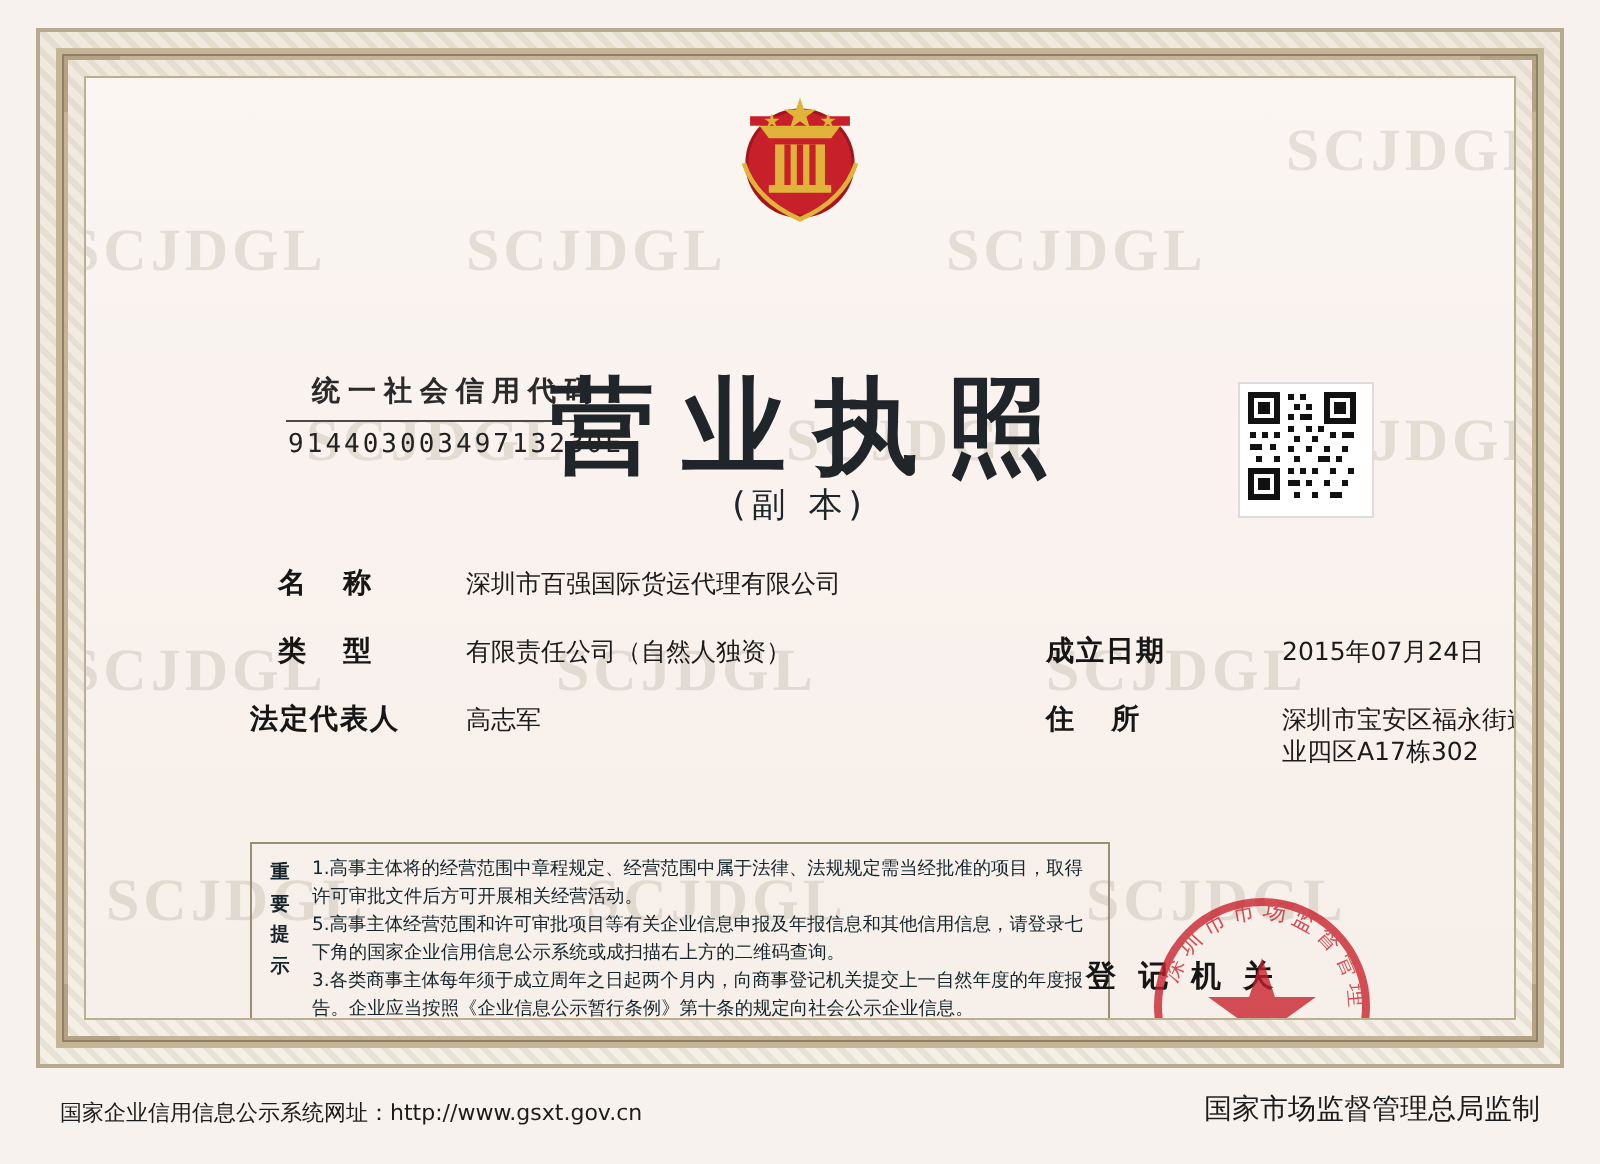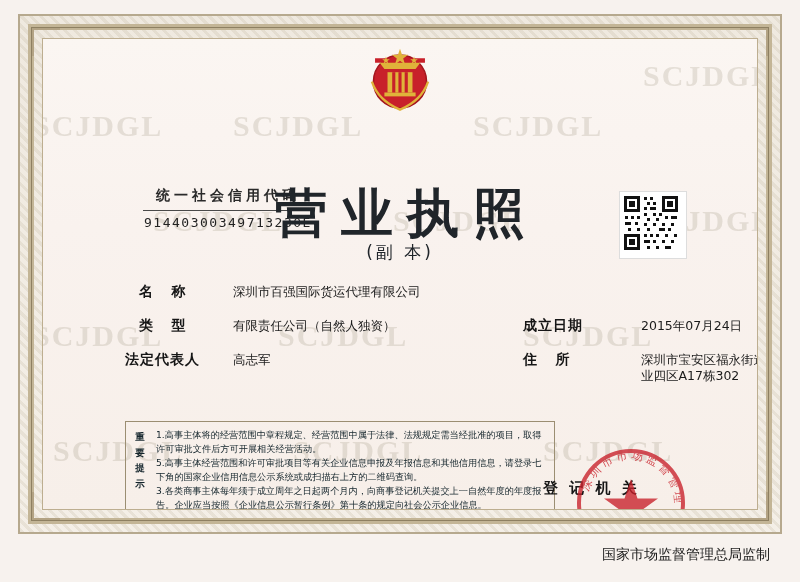--- a/index.html
+++ b/index.html
@@ -425,15 +425,16 @@
           <textPath href="#sealTop" startOffset="8%">深圳市市场监督管理局</textPath>
         </text>
         <text font-size="10" fill="#c8202a" font-family="'DejaVu Sans',sans-serif" letter-spacing="2">
           <textPath href="#sealBottom" startOffset="28%">专用章</textPath>
         </text>
       </svg>
     </div>
 
   </div>
 
+  <div class="footer-left">国家企业信用信息公示系统网址：http://www.gsxt.gov.cn</div>
   <div class="footer-right">国家市场监督管理总局监制</div>
 
 </div>
 
 </body></html>

